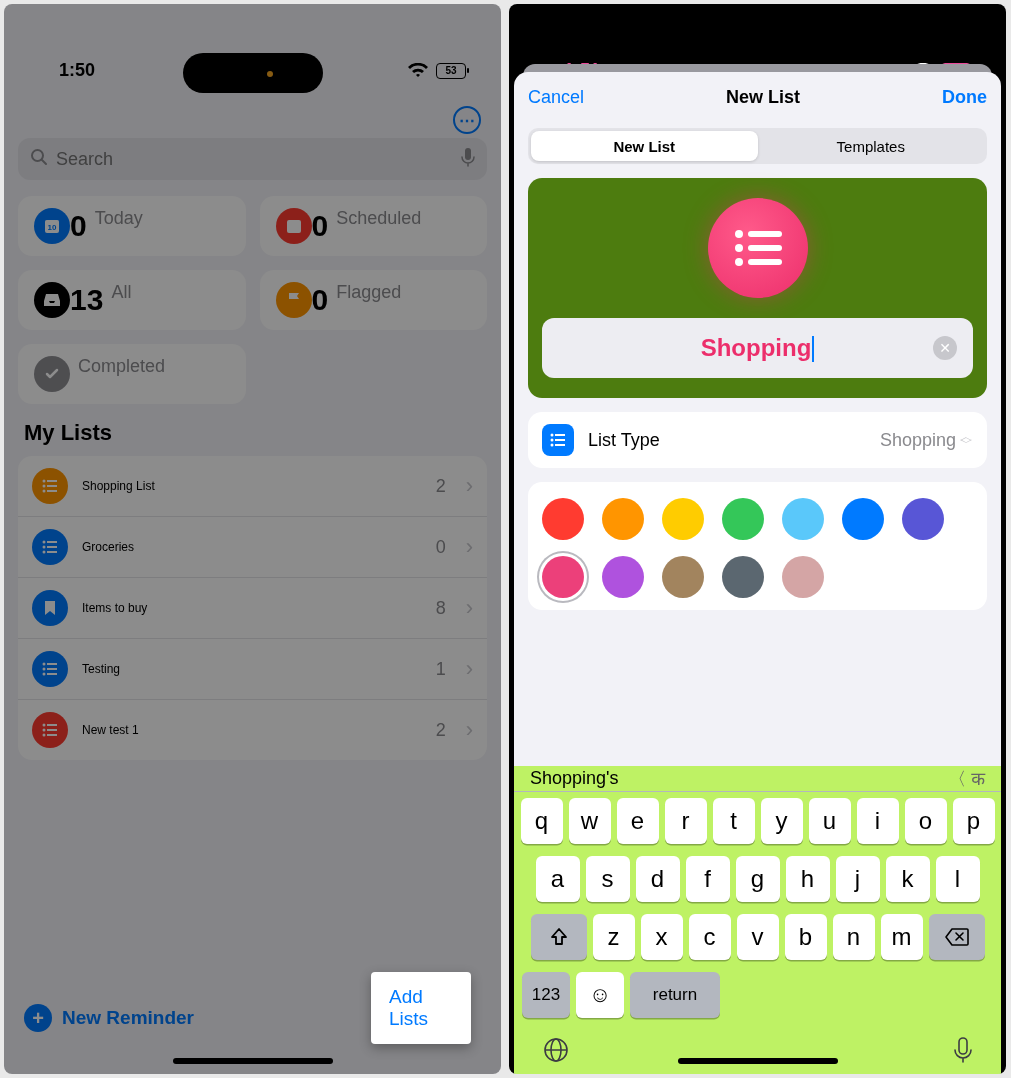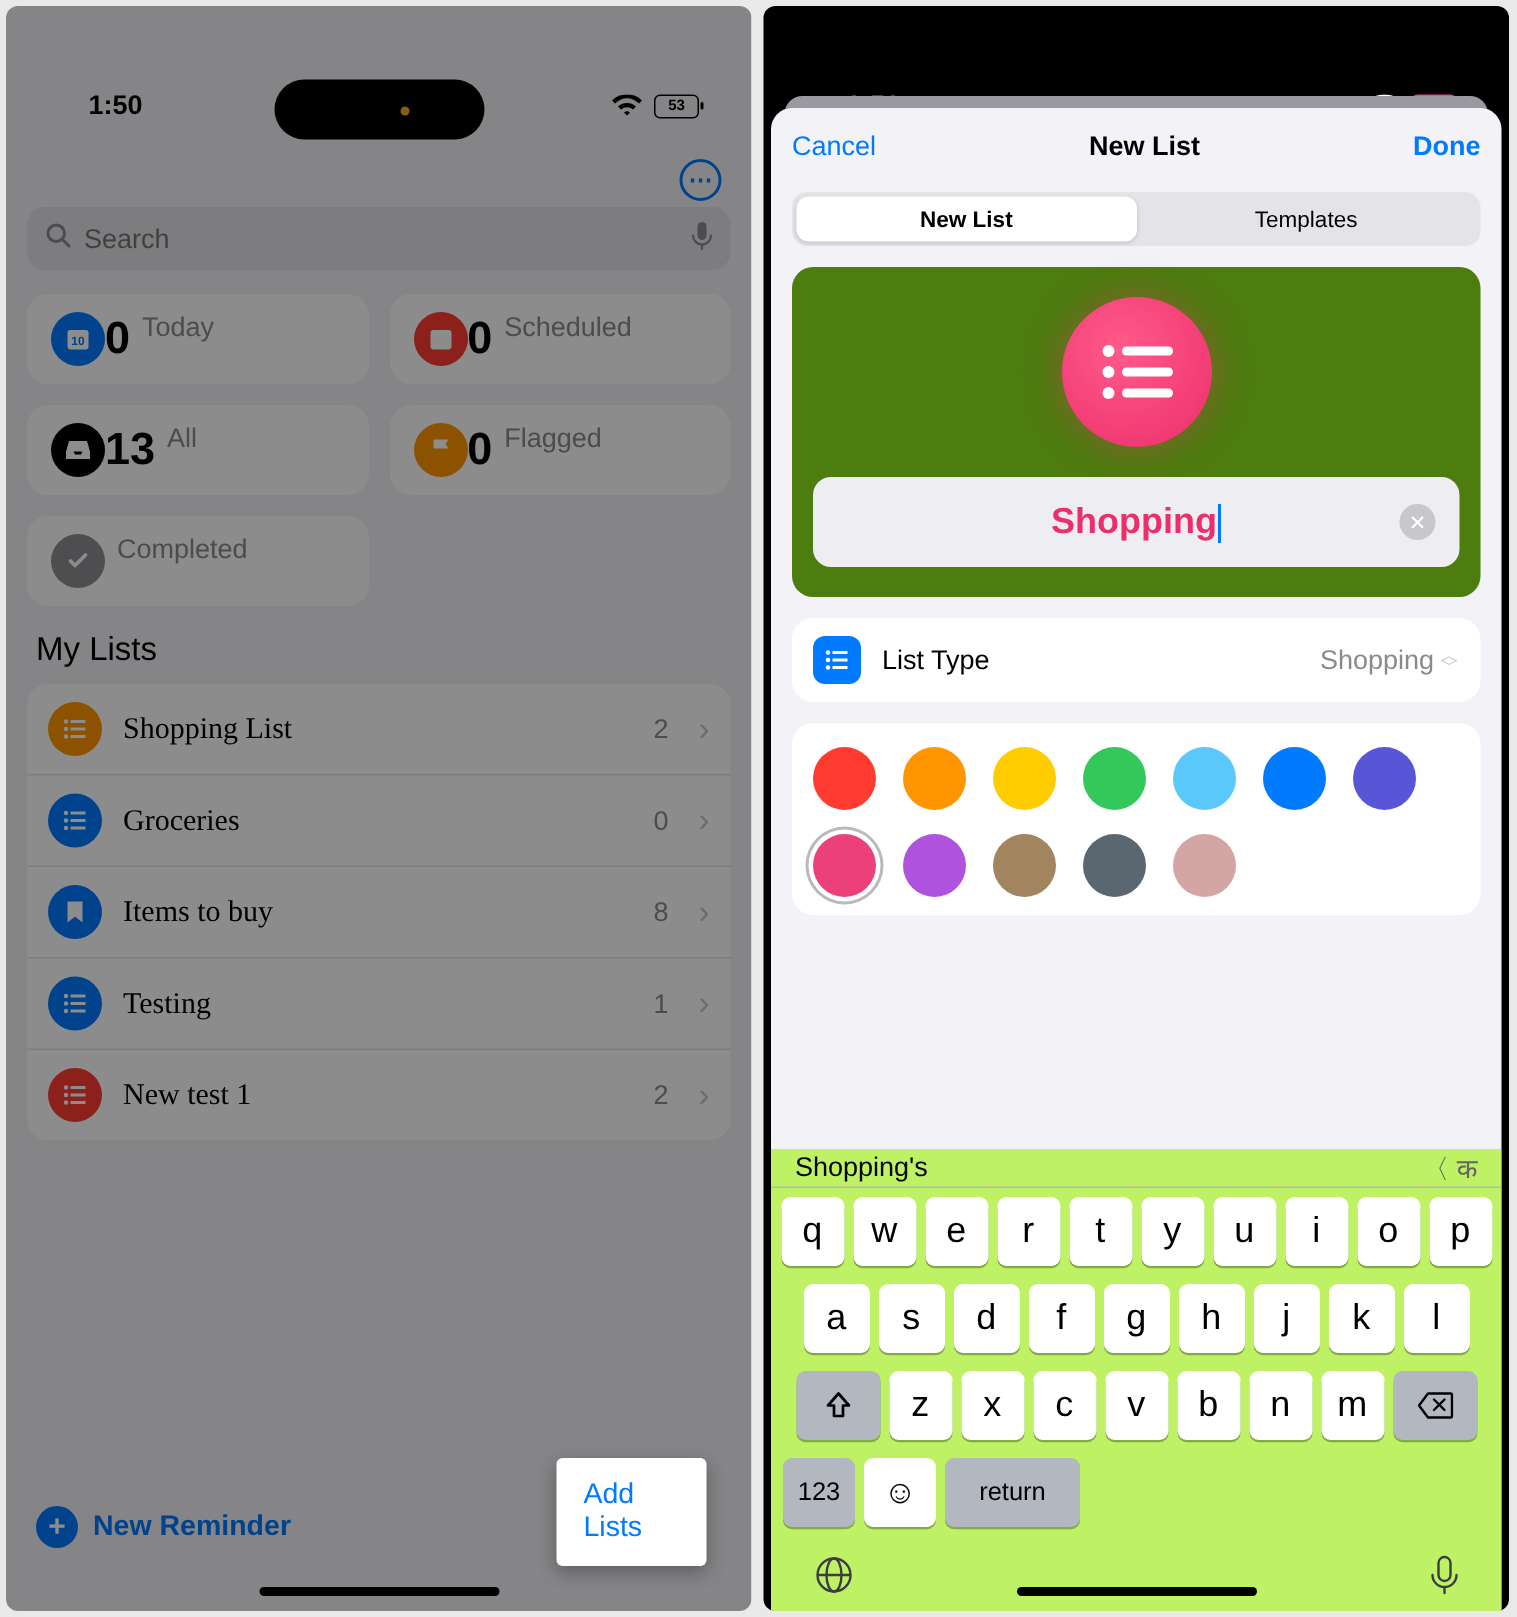--- a/index.html
+++ b/index.html
@@ -160,21 +160,21 @@
   display: flex;
   align-items: center;
   justify-content: center;
   color: #fff;
 }
 .card-count { font-size: 30px; font-weight: 700; }
 .card-label { color: #8a8a8e; font-size: 18px; font-weight: 500; }
 
 .section-title {
   font-size: 22px;
-  font-weight: 400;
+  font-weight: 700;
   margin: 16px 0 10px 6px;
 }
 .list-panel {
   background: #fff;
   border-radius: 14px;
 }
 .list-row {
   display: flex;
   align-items: center;
   padding: 12px 14px;
@@ -185,21 +185,21 @@
 .list-icon {
   width: 36px;
   height: 36px;
   border-radius: 50%;
   display: flex;
   align-items: center;
   justify-content: center;
   color: #fff;
   flex-shrink: 0;
 }
-.list-name { flex: 1; font-size: 20px; font-family: Liberation Serif, serif; }
+.list-name { flex: 1; font-size: 12px; }
 .list-count { color: #8a8a8e; font-size: 18px; }
 .chev { color: #c7c7cc; font-size: 22px; margin-left: 6px; }
 
 .bottom-bar {
   position: absolute;
   bottom: 36px;
   left: 0;
   right: 0;
   display: flex;
   justify-content: space-between;

